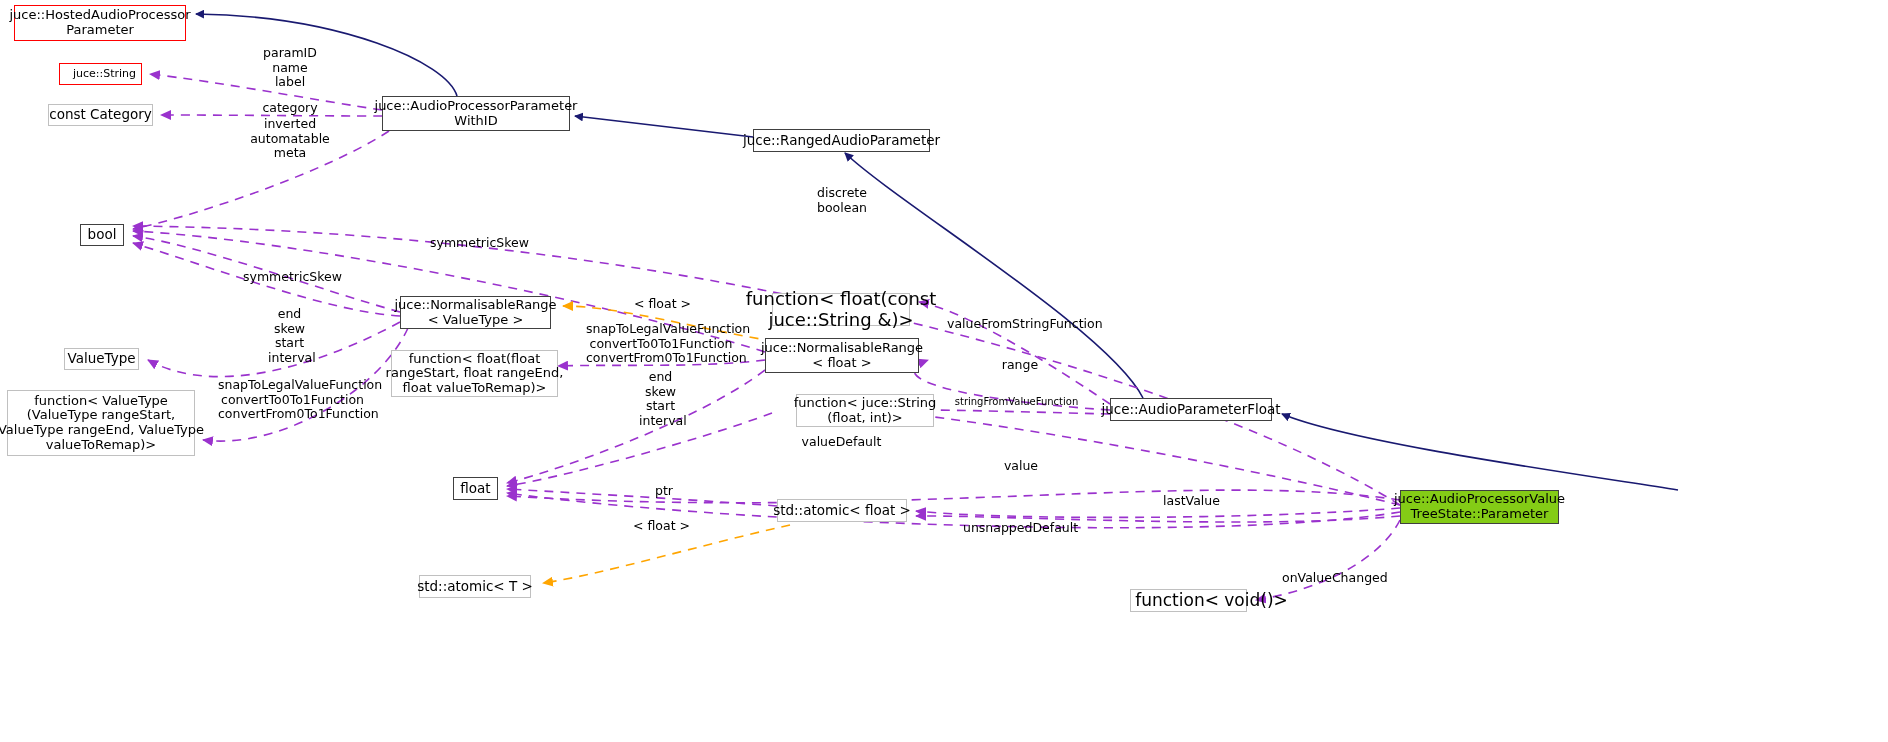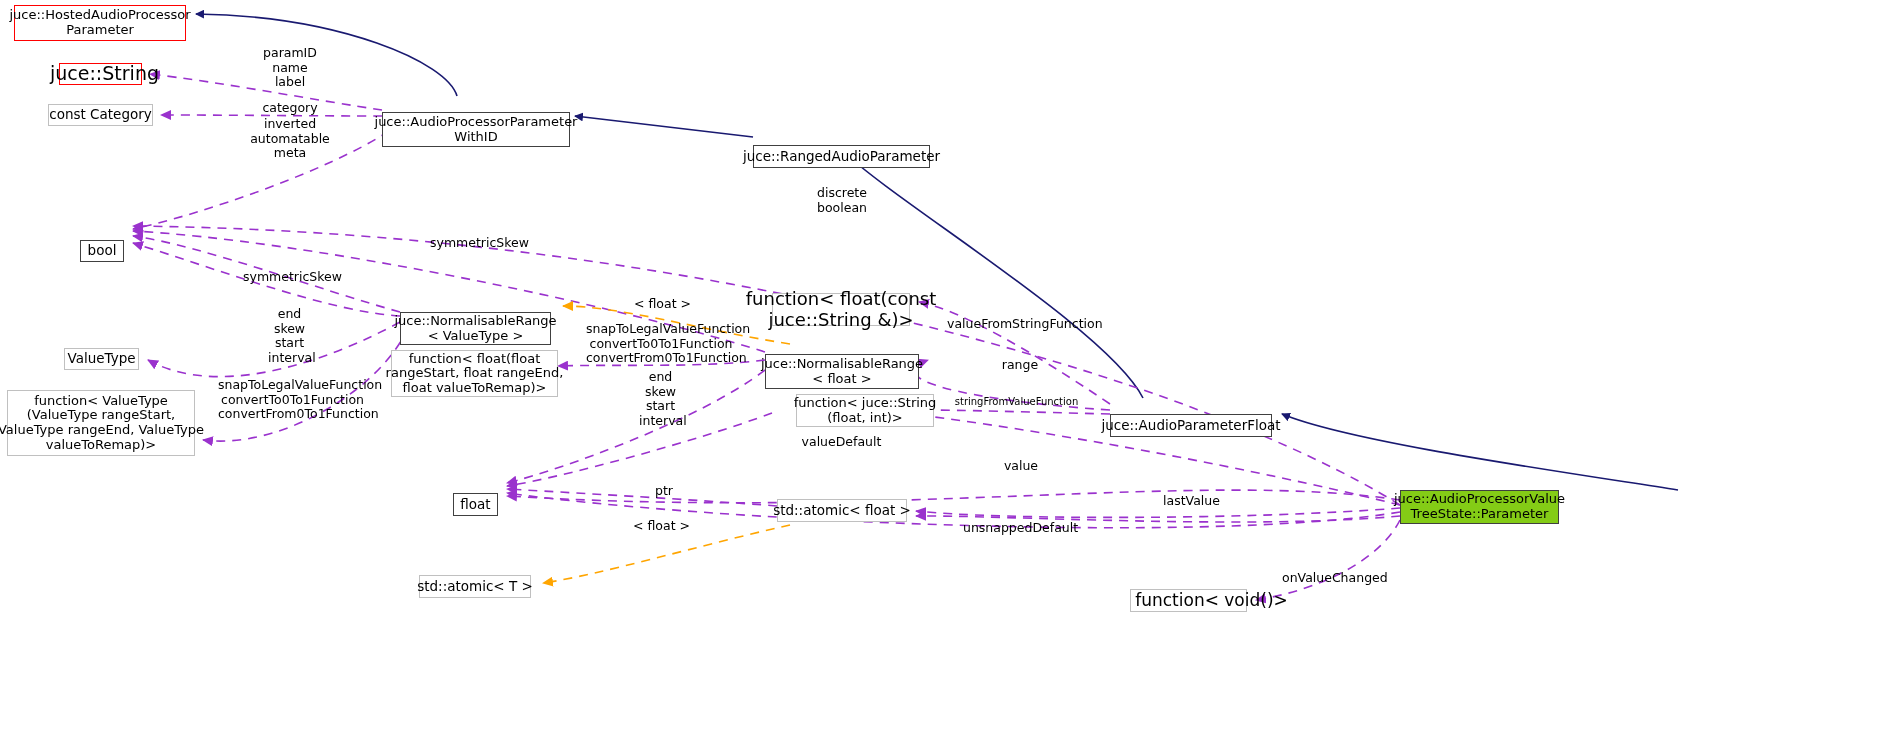--- a/index.html
+++ b/index.html
@@ -3,21 +3,21 @@
 <meta charset="utf-8">
 <style>
   html,body{margin:0;padding:0;background:#ffffff;}
   body{width:1888px;height:742px;position:relative;overflow:hidden;
        font-family:"DejaVu Sans","Liberation Sans",sans-serif;}
   #stage{position:absolute;left:0;top:0;width:1888px;height:742px;}
   svg#edges{position:absolute;left:0;top:0;width:1888px;height:742px;}
   .node{position:absolute;box-sizing:border-box;display:flex;align-items:center;
         justify-content:center;text-align:center;line-height:1.12;
         background:#ffffff;white-space:pre;}
-  .n-dark{border:1px solid #404040;color:#000;margin-top:16px;}
+  .n-dark{border:1px solid #404040;color:#000;}
   .n-red{border:1px solid #ff0000;color:#000;}
   .n-grey{border:1px solid #c0c0c0;color:#000;}
   .n-hl{border:1px solid #404040;background:#84cc16;color:#000;}
   .elabel{position:absolute;color:#000;white-space:pre;text-align:center;
           line-height:1.16;}
 </style>
 </head>
 <body>
 
 <div id="stage">
@@ -75,21 +75,21 @@
 
     <g fill="none" stroke="#ffa500" stroke-width="1.6" stroke-dasharray="9,7" marker-end="url(#ah-tpl)">
       <path d="M790,344 C700,330 620,306 563,306"></path>
       <path d="M790,525 C700,545 600,575 543,583"></path>
     </g>
   </svg>
 
   <div id="nodes">
       <div class="node n-red" style="left: 14px; top: 5px; width: 172px; height: 36px; font-size: 13px;">juce::HostedAudioProcessor
 Parameter</div>
-      <div class="node n-red" style="left: 59px; top: 63px; width: 83px; height: 22px; font-size: 19px; padding-left: 8px;">juce::String</div>
+      <div class="node n-red" style="left: 59px; top: 63px; width: 83px; height: 22px; font-size: 11px; padding-left: 8px;">juce::String</div>
       <div class="node n-grey" style="left: 48px; top: 104px; width: 105px; height: 22px; font-size: 13.5px;">const Category</div>
       <div class="node n-dark" style="left: 382px; top: 96px; width: 188px; height: 35px; font-size: 13px;">juce::AudioProcessorParameter
 WithID</div>
       <div class="node n-dark" style="left: 753px; top: 129px; width: 177px; height: 23px; font-size: 13.5px;">juce::RangedAudioParameter</div>
       <div class="node n-dark" style="left: 80px; top: 224px; width: 44px; height: 22px; font-size: 13.5px;">bool</div>
       <div class="node n-dark" style="left: 400px; top: 296px; width: 151px; height: 33px; font-size: 13px;">juce::NormalisableRange
 &lt; ValueType &gt;</div>
       <div class="node n-grey" style="left: 64px; top: 348px; width: 75px; height: 22px; font-size: 13.5px;">ValueType</div>
       <div class="node n-grey" style="left: 391px; top: 350px; width: 167px; height: 47px; font-size: 13px;">function&lt; float(float
 rangeStart, float rangeEnd,

